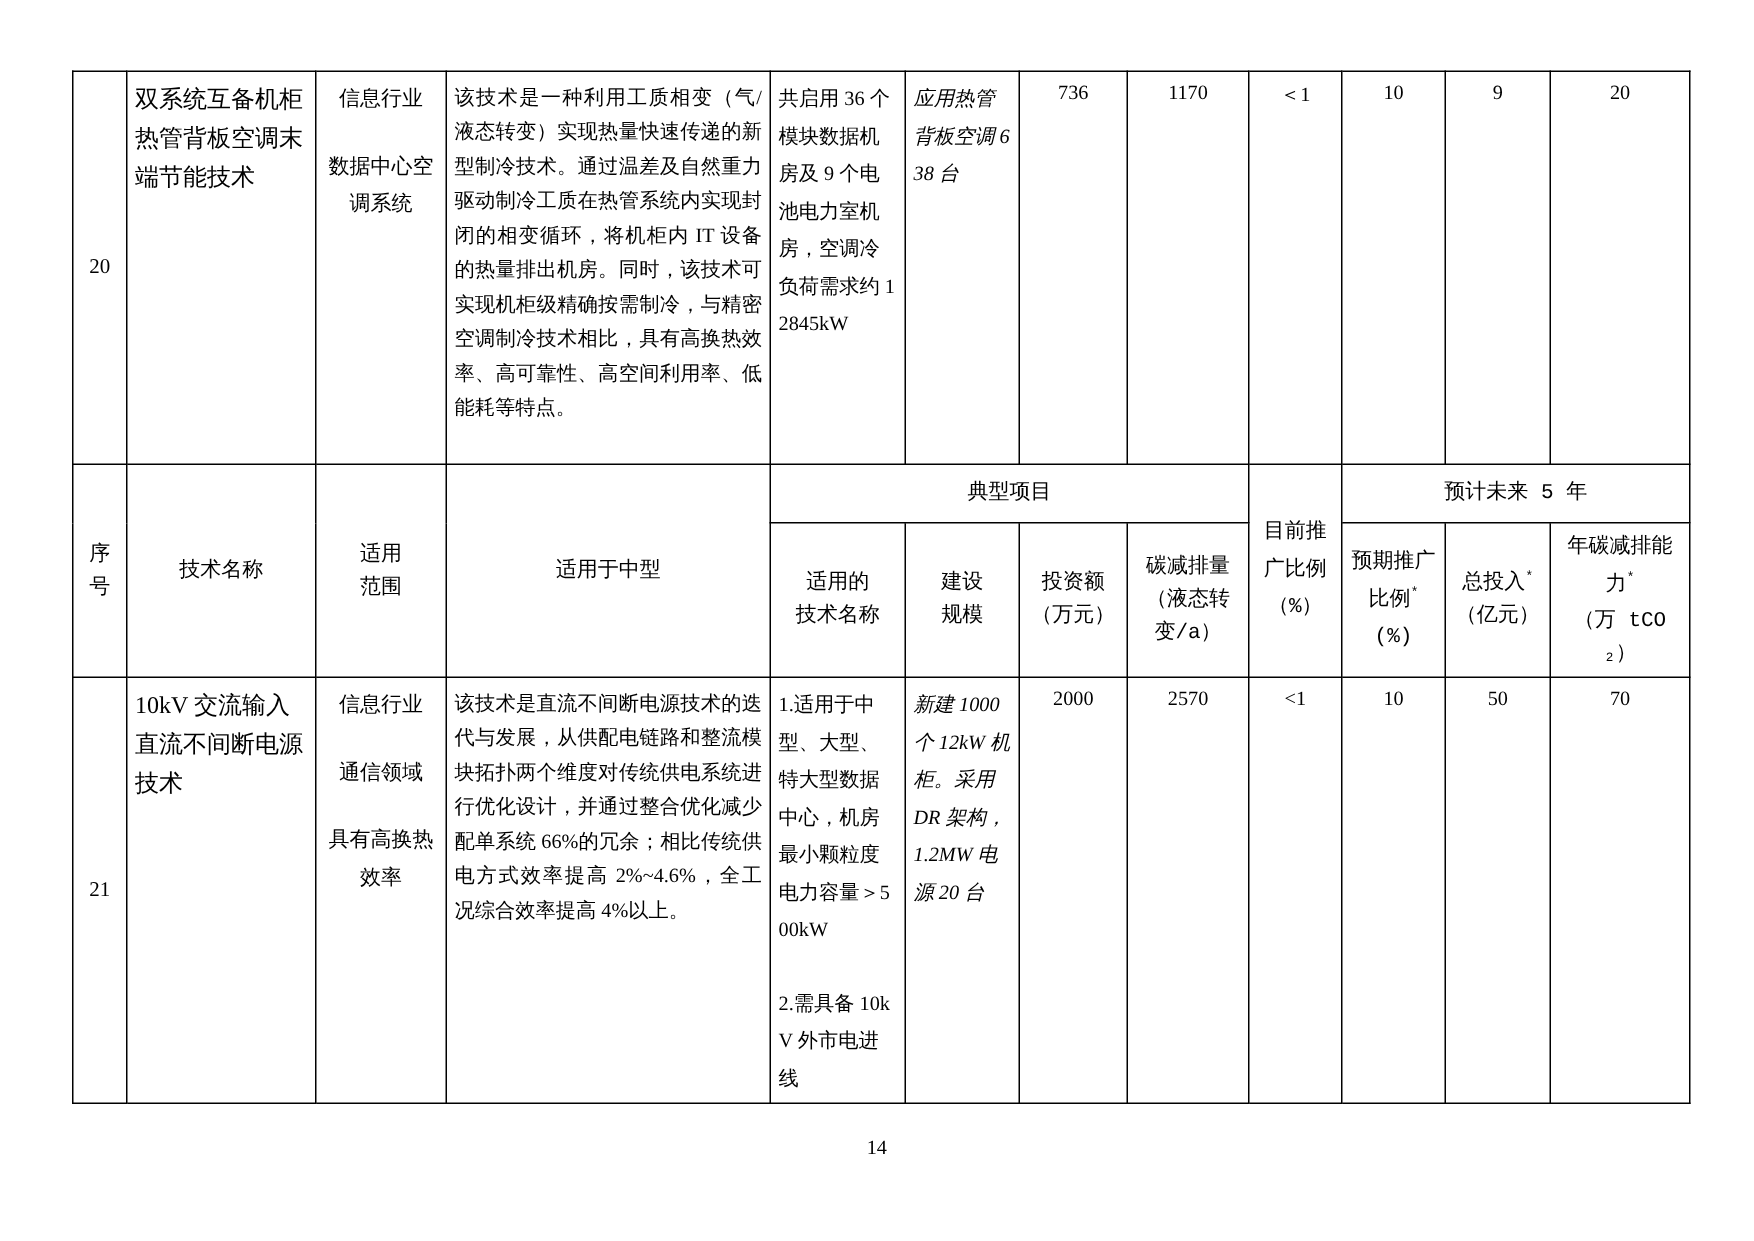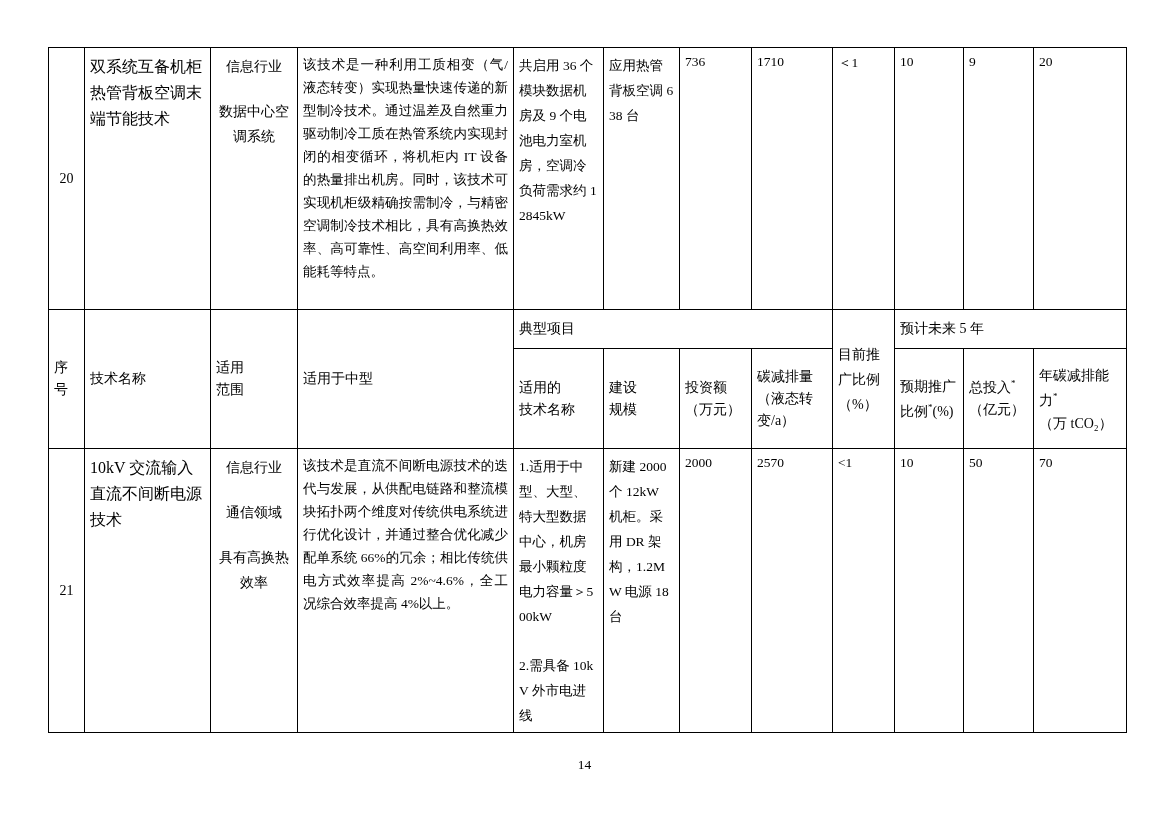--- a/index.html
+++ b/index.html
@@ -31,29 +31,29 @@
   tr.data-row-21 { height: 247px; }
   td.serial { text-align: center; vertical-align: middle; font-size: 14px; }
   td.name   { line-height: 26px; font-size: 16px; padding-top: 6px; }
   td.scope  { line-height: 25px; font-size: 14px; padding-top: 6px; text-align: center; }
   td.scope .para { margin-bottom: 20px; }
   td.scope .para:last-child { margin-bottom: 0; }
   td.content { line-height: 23px; text-align: justify; padding-top: 5px; }
   td.cond   { line-height: 25px; padding-top: 5px; }
   td.cond .para { margin-bottom: 24px; }
   td.cond .para:last-child { margin-bottom: 0; }
-  td.scale  { line-height: 25px; padding-top: 5px; }
-  td.num    { text-align: left; padding-top: 6px; }
+  td.scale  { line-height: 25px; padding-top: 5px; font-style: italic; }
+  td.num    { text-align: center; padding-top: 6px; }
 
   
   tr.hdr-span { height: 39px; }
   tr.hdr-sub  { height: 100px; }
   td.hcell {
-    vertical-align: middle;
-    font-size: 14px; line-height: 22px;
+    text-align: center; vertical-align: middle;
+    font-size: 14px; line-height: 22px; font-family: Liberation Mono, monospace;
   }
   td.hcell .hl { line-height: 22px; }
   td.hcell .gap-above { }
   td.hcell .tight { line-height: 25px; }
   sup.fmark { font-size: 9px; vertical-align: super; line-height: 0; }
 
   .page-number {
     position: absolute; left: 0; top: 757px; width: 1169px;
     text-align: center; font-size: 13.5px;
   }
@@ -92,21 +92,21 @@
         <td class="content">
           <div>该技术是一种利用工质相变（气/液态转变）实现热量快速传递的新型制冷技术。通过温差及自然重力驱动制冷工质在热管系统内实现封闭的相变循环，将机柜内 IT 设备的热量排出机房。同时，该技术可实现机柜级精确按需制冷，与精密空调制冷技术相比，具有高换热效率、高可靠性、高空间利用率、低能耗等特点。</div>
         </td>
         <td class="cond">
           <div class="para">共启用 36 个模块数据机房及 9 个电池电力室机房，空调冷负荷需求约 12845kW</div>
         </td>
         <td class="scale">
           <div>应用热管背板空调 638 台</div>
         </td>
         <td class="num">736</td>
-        <td class="num">1710</td>
+        <td class="num">1170</td>
         <td class="num">＜1</td>
         <td class="num">10</td>
         <td class="num">9</td>
         <td class="num">20</td>
       </tr>
 
       <tr class="hdr-span">
         <td class="hcell" rowspan="2">序号</td>
         <td class="hcell" rowspan="2">技术名称</td>
         <td class="hcell" rowspan="2">
@@ -166,21 +166,21 @@
           <div class="para">具有高换热效率</div>
         </td>
         <td class="content">
           <div>该技术是直流不间断电源技术的迭代与发展，从供配电链路和整流模块拓扑两个维度对传统供电系统进行优化设计，并通过整合优化减少配单系统 66%的冗余；相比传统供电方式效率提高 2%~4.6%，全工况综合效率提高 4%以上。</div>
         </td>
         <td class="cond">
           <div class="para">1.适用于中型、大型、特大型数据中心，机房最小颗粒度电力容量＞500kW</div>
           <div class="para">2.需具备 10kV 外市电进线</div>
         </td>
         <td class="scale">
-          <div>新建 2000 个 12kW 机柜。采用 DR 架构，1.2MW 电源 18 台</div>
+          <div>新建 1000 个 12kW 机柜。采用 DR 架构，1.2MW 电源 20 台</div>
         </td>
         <td class="num">2000</td>
         <td class="num">2570</td>
         <td class="num">&lt;1</td>
         <td class="num">10</td>
         <td class="num">50</td>
         <td class="num">70</td>
       </tr>
 
     </tbody>

